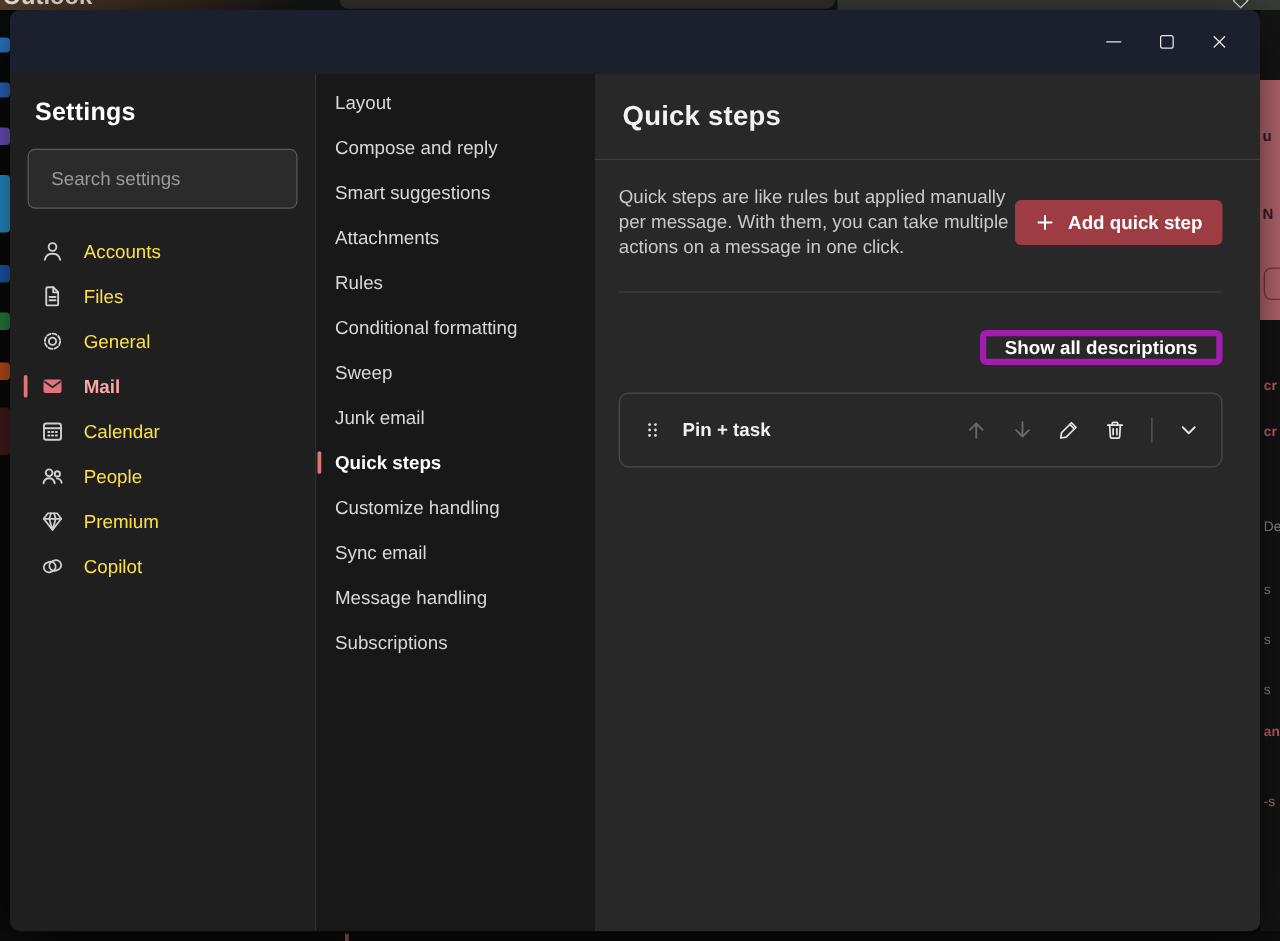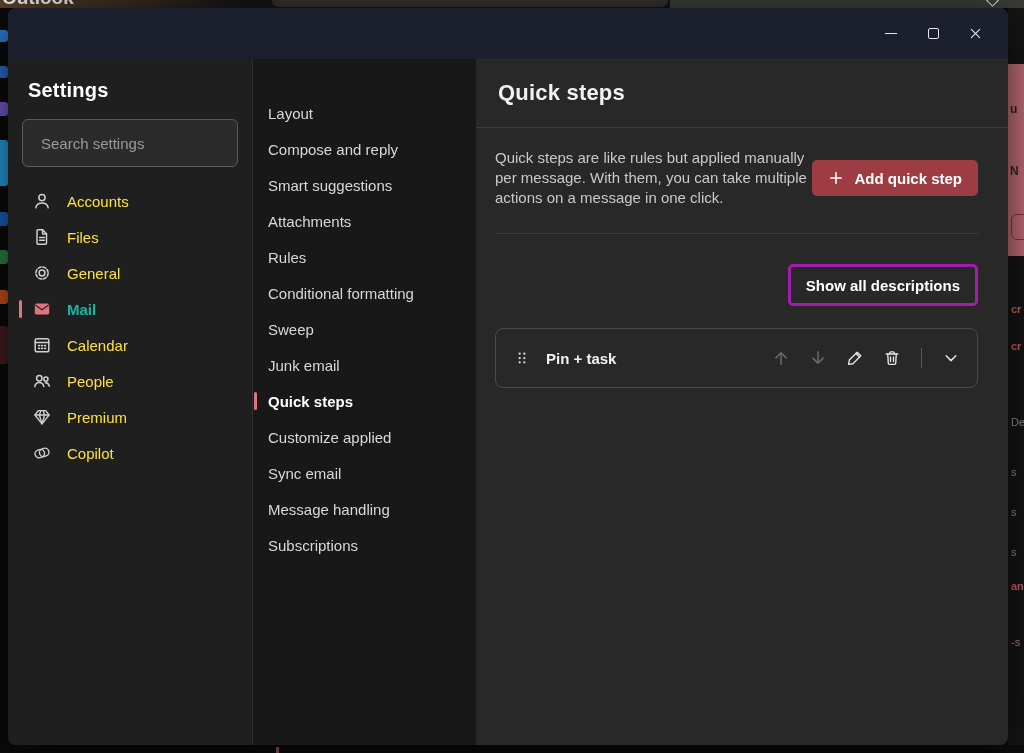--- a/index.html
+++ b/index.html
@@ -38,41 +38,41 @@
   .sidebar { width:244px; flex:0 0 244px; background:#1f1f1f; padding:18px 14px 0 14px; }
   .settings-title { font-size:20px; font-weight:700; color:#ffffff; margin:2px 0 17px 6px; letter-spacing:.2px; }
   .search-box { height:48px; background:#2b2b2b; border:1px solid #5a5a5a; border-radius:6px; display:flex; align-items:center;
     gap:8px; padding:0 10px; margin-bottom:16px; color:#9a9a9a; }
   .search-box input { flex:1; background:transparent; border:none; outline:none; color:#d8d8d8; font-size:15px;
     font-family:"Liberation Sans", sans-serif; }
   .search-box input::placeholder { color:#9a9a9a; }
   .nav-item { position:relative; height:36px; display:flex; align-items:center; gap:15px; padding-left:10px; border-radius:4px;
     color:#d3d3d3; cursor:pointer; }
   .nav-item .nav-label { font-size:15px; color:#fde047; }
-  .nav-item.selected .nav-label { color:#14b8a6; font-weight:700; }
+  .nav-item.selected .nav-label { color:#fca5a5; font-weight:700; }
   .nav-item.selected::before { content:""; position:absolute; left:-3px; top:9px; width:3px; height:18px; border-radius:2px; background:#e0757e; }
 
   
-  .midcol { width:224px; flex:0 0 224px; background:#181818; border-left:1px solid #303030; padding-top:36px; }
+  .midcol { width:224px; flex:0 0 224px; background:#181818; border-left:1px solid #303030; padding-top:5px; }
   .cat-item { position:relative; height:36px; display:flex; align-items:center; padding-left:15px; font-size:15px; color:#d8d8d8; cursor:pointer; }
   .cat-item.selected { color:#ffffff; font-weight:700; }
   .cat-item.selected::before { content:""; position:absolute; left:1px; top:9px; width:3px; height:18px; border-radius:2px; background:#e0757e; }
 
   
   .panel { flex:1; background:#282828; display:flex; flex-direction:column; }
   .panel-header { height:69px; flex:0 0 69px; display:flex; align-items:center; padding-left:22px; border-bottom:1px solid #3d3d3d; }
   .panel-title { font-size:22px; font-weight:600; color:#f2f2f2; letter-spacing:.2px; }
   .panel-content { padding:20px 30px 0 19px; }
   .desc-row { display:flex; justify-content:space-between; align-items:center; }
   .desc { width:312px; font-size:15px; line-height:20px; color:#c9c9c9; }
   .add-btn { background:#9e3c43; border:none; color:#ffffff; height:36px; border-radius:5px; display:flex; align-items:center;
     gap:10px; padding:0 16px; font-size:15px; font-weight:700; font-family:"Liberation Sans", sans-serif; cursor:pointer; }
   .section-divider { margin-top:25px; border:none; border-top:1px solid #3d3d3d; }
   .showall-row { display:flex; justify-content:flex-end; margin-top:30px; }
-  .showall-btn { background:transparent; border:3px solid #a21caf; color:#ffffff; height:42px; border-radius:5px; padding:0 15px;
+  .showall-btn { background:transparent; border:5px solid #a21caf; color:#ffffff; height:28px; border-radius:5px; padding:0 15px;
     font-size:15px; font-weight:700; font-family:"Liberation Sans", sans-serif; cursor:pointer; }
   .qs-card { margin-top:22px; height:60px; border:1px solid #4a4a4a; border-radius:8px; display:flex; align-items:center;
     padding:0 16px 0 17px; }
   .qs-name { margin-left:15px; font-size:15px; font-weight:700; color:#f0f0f0; }
   .qs-actions { margin-left:auto; display:flex; align-items:center; gap:17px; }
   .iconbtn { background:none; border:none; padding:0; display:flex; cursor:pointer; color:#e2e2e2; }
   .iconbtn.disabled { color:#6a6a6a; cursor:default; }
   .vsep { width:1px; height:20px; background:#5a5a5a; margin:0 2px; }
   .draghandle { color:#e0e0e0; cursor:grab; display:flex; }
   svg { display:block; }
@@ -215,21 +215,21 @@
       <div class="midcol">
         <div class="cat-item">Layout</div>
         <div class="cat-item">Compose and reply</div>
         <div class="cat-item">Smart suggestions</div>
         <div class="cat-item">Attachments</div>
         <div class="cat-item">Rules</div>
         <div class="cat-item">Conditional formatting</div>
         <div class="cat-item">Sweep</div>
         <div class="cat-item">Junk email</div>
         <div class="cat-item selected">Quick steps</div>
-        <div class="cat-item">Customize applied</div>
+        <div class="cat-item">Customize handling</div>
         <div class="cat-item">Sync email</div>
         <div class="cat-item">Message handling</div>
         <div class="cat-item">Subscriptions</div>
       </div>
 
       <div class="panel">
         <div class="panel-header">
           <div class="panel-title">Quick steps</div>
         </div>
         <div class="panel-content">

